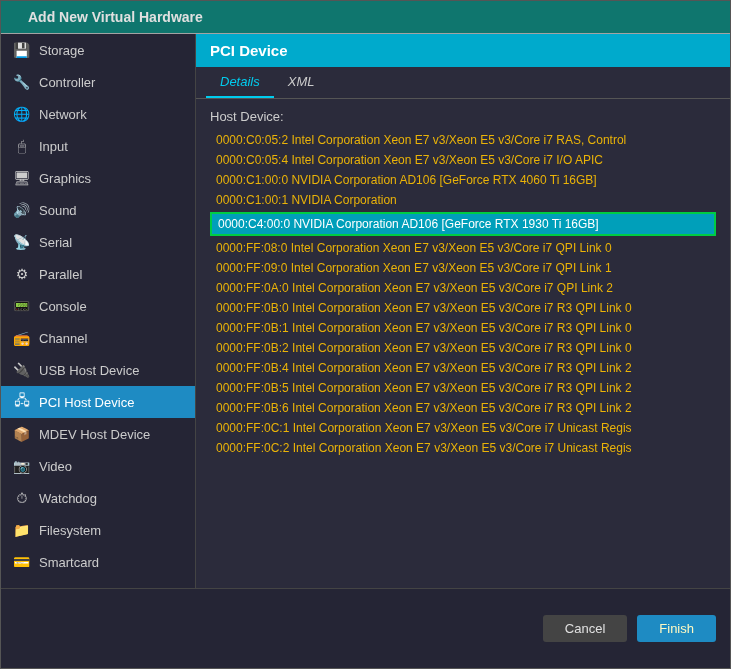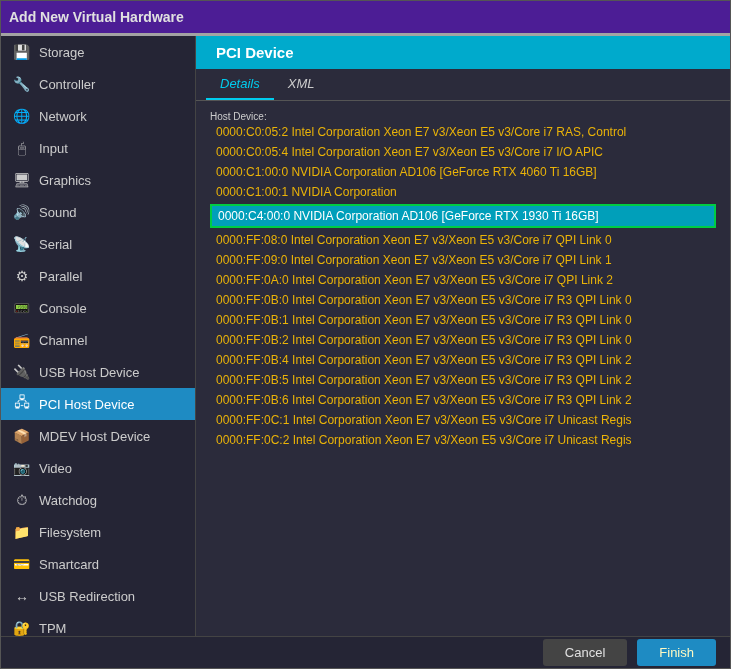--- a/index.html
+++ b/index.html
@@ -16,26 +16,26 @@
     }
     .dialog {
       width: 731px;
       height: 669px;
       background: #2b2b3b;
       border: 1px solid #555;
       display: flex;
       flex-direction: column;
     }
     .title-bar {
-      background: #4c1d95;
-      padding: 8px 8px;
+      background: #0f766e;
+      padding: 8px 27px;
       font-size: 14px;
       font-weight: bold;
       color: #e0e0e0;
-      border-bottom: 3px solid #a3a3a3;
+      border-bottom: 1px solid #a3a3a3;
     }
     .content {
       display: flex;
       flex: 1;
       overflow: hidden;
     }
     .sidebar {
       width: 195px;
       background: #252535;
       overflow-y: auto;
@@ -67,21 +67,21 @@
     }
     .main-panel {
       flex: 1;
       display: flex;
       flex-direction: column;
       background: #2b2b3b;
       overflow: hidden;
     }
     .panel-header {
       background: #00aacc;
-      padding: 8px 20px;
+      padding: 8px 14px;
       font-size: 15px;
       font-weight: bold;
       color: #fff;
     }
     .tabs {
       display: flex;
       border-bottom: 1px solid #555;
       background: #2b2b3b;
       padding: 0 10px;
       font-style: italic;
@@ -97,38 +97,39 @@
       color: #00ccee;
       border-bottom: 2px solid #00ccee;
     }
     .details-section {
       flex: 1;
       padding: 10px 14px;
       overflow-y: auto;
     }
     .host-device-label {
       color: #ccc;
-      font-size: 10px;
+      margin-bottom: 6px;
+      font-size: 13px;
     }
     .device-list {
       list-style: none;
     }
     .device-list li {
       padding: 3px 6px;
       cursor: pointer;
       color: #eab308;
       font-size: 12px;
       white-space: nowrap;
       overflow: hidden;
       text-overflow: ellipsis;
     }
     .footer {
       display: flex;
       justify-content: flex-end;
-      padding: 2px 14px;
+      padding: 26px 14px;
       gap: 10px;
       border-top: 1px solid #444;
       background: #252535;
     }
     .btn {
       padding: 6px 22px;
       font-size: 13px;
       cursor: pointer;
       border: none;
       border-radius: 3px;

